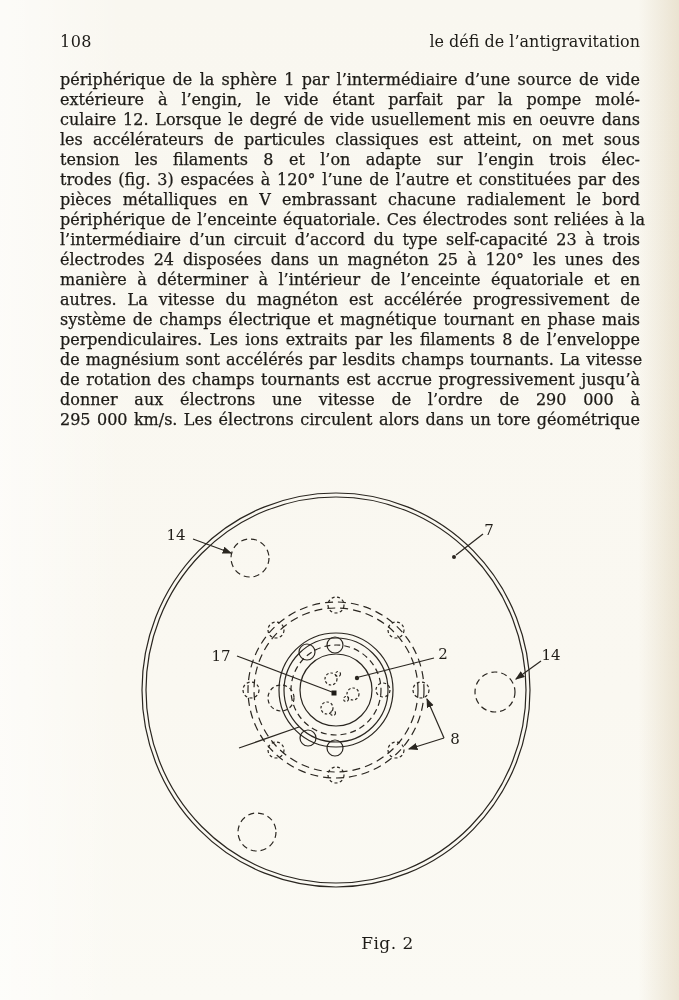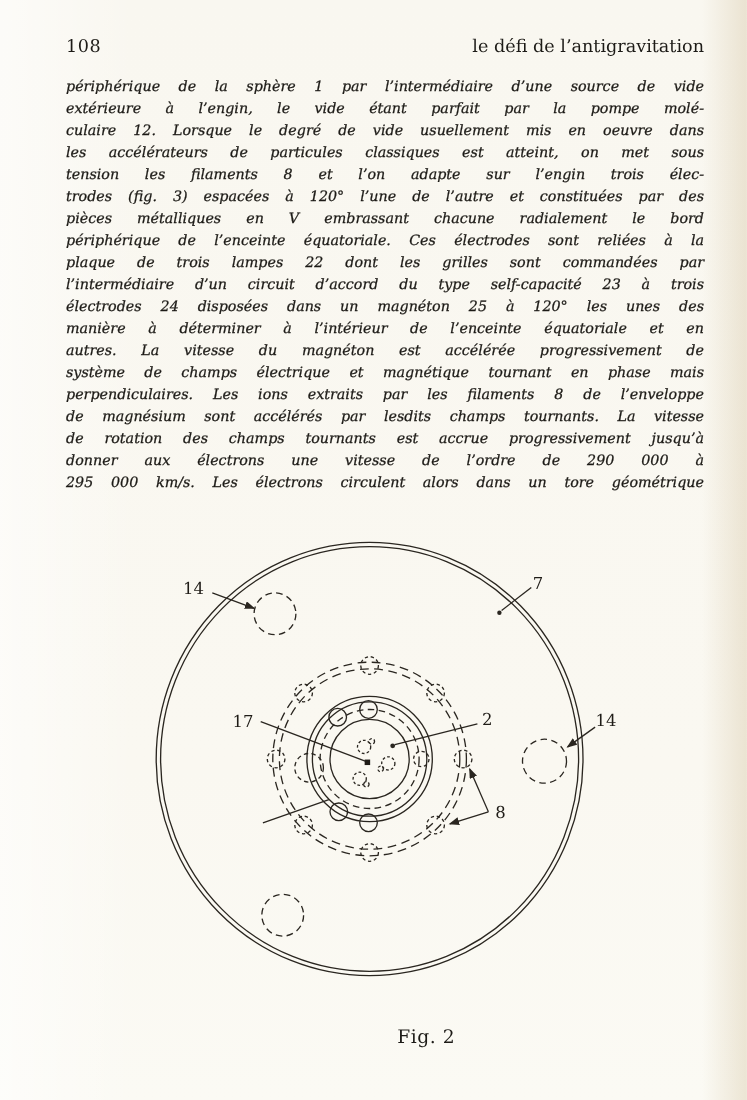--- a/index.html
+++ b/index.html
@@ -15,21 +15,21 @@
   }
   .runhead{
     position:absolute;top:32px;left:60px;right:39px;
     display:flex;justify-content:space-between;align-items:flex-end;
     font-size:16px;
   }
   .pagenum{font-style:normal;letter-spacing:.5px;}
   .runtitle{}
   .bodytext{
     position:absolute;top:70px;left:60px;width:580px;
-    font-style:italic;font-size:13px;line-height:20px;
+    font-size:16px;line-height:20px;
     -webkit-text-stroke:.25px #1d1b17;
   }
   .tline{
     text-align:justify;text-align-last:justify;
     white-space:nowrap;height:20px;word-spacing:1px;
   }
   .figwrap{position:absolute;left:0;top:480px;width:679px;height:420px;}
   .figcaption{
     position:absolute;top:933px;left:0;width:679px;text-align:center;
     font-size:17px;font-style:normal;letter-spacing:.5px;padding-left:48px;
@@ -51,21 +51,20 @@
 
   <div class="bodytext">
     <div class="tline">périphérique de la sphère 1 par l’intermédiaire d’une source de vide</div>
     <div class="tline">extérieure à l’engin, le vide étant parfait par la pompe molé-</div>
     <div class="tline">culaire 12. Lorsque le degré de vide usuellement mis en oeuvre dans</div>
     <div class="tline">les accélérateurs de particules classiques est atteint, on met sous</div>
     <div class="tline">tension les filaments 8 et l’on adapte sur l’engin trois élec-</div>
     <div class="tline">trodes (fig. 3) espacées à 120° l’une de l’autre et constituées par des</div>
     <div class="tline">pièces métalliques en V embrassant chacune radialement le bord</div>
     <div class="tline">périphérique de l’enceinte équatoriale. Ces électrodes sont reliées à la</div>
-    <div class="tline">plaque de trois lampes 22 dont les grilles sont commandées par</div>
     <div class="tline">l’intermédiaire d’un circuit d’accord du type self-capacité 23 à trois</div>
     <div class="tline">électrodes 24 disposées dans un magnéton 25 à 120° les unes des</div>
     <div class="tline">manière à déterminer à l’intérieur de l’enceinte équatoriale et en</div>
     <div class="tline">autres. La vitesse du magnéton est accélérée progressivement de</div>
     <div class="tline">système de champs électrique et magnétique tournant en phase mais</div>
     <div class="tline">perpendiculaires. Les ions extraits par les filaments 8 de l’enveloppe</div>
     <div class="tline">de magnésium sont accélérés par lesdits champs tournants. La vitesse</div>
     <div class="tline">de rotation des champs tournants est accrue progressivement jusqu’à</div>
     <div class="tline">donner aux électrons une vitesse de l’ordre de 290 000 à</div>
     <div class="tline">295 000 km/s. Les électrons circulent alors dans un tore géométrique</div>

